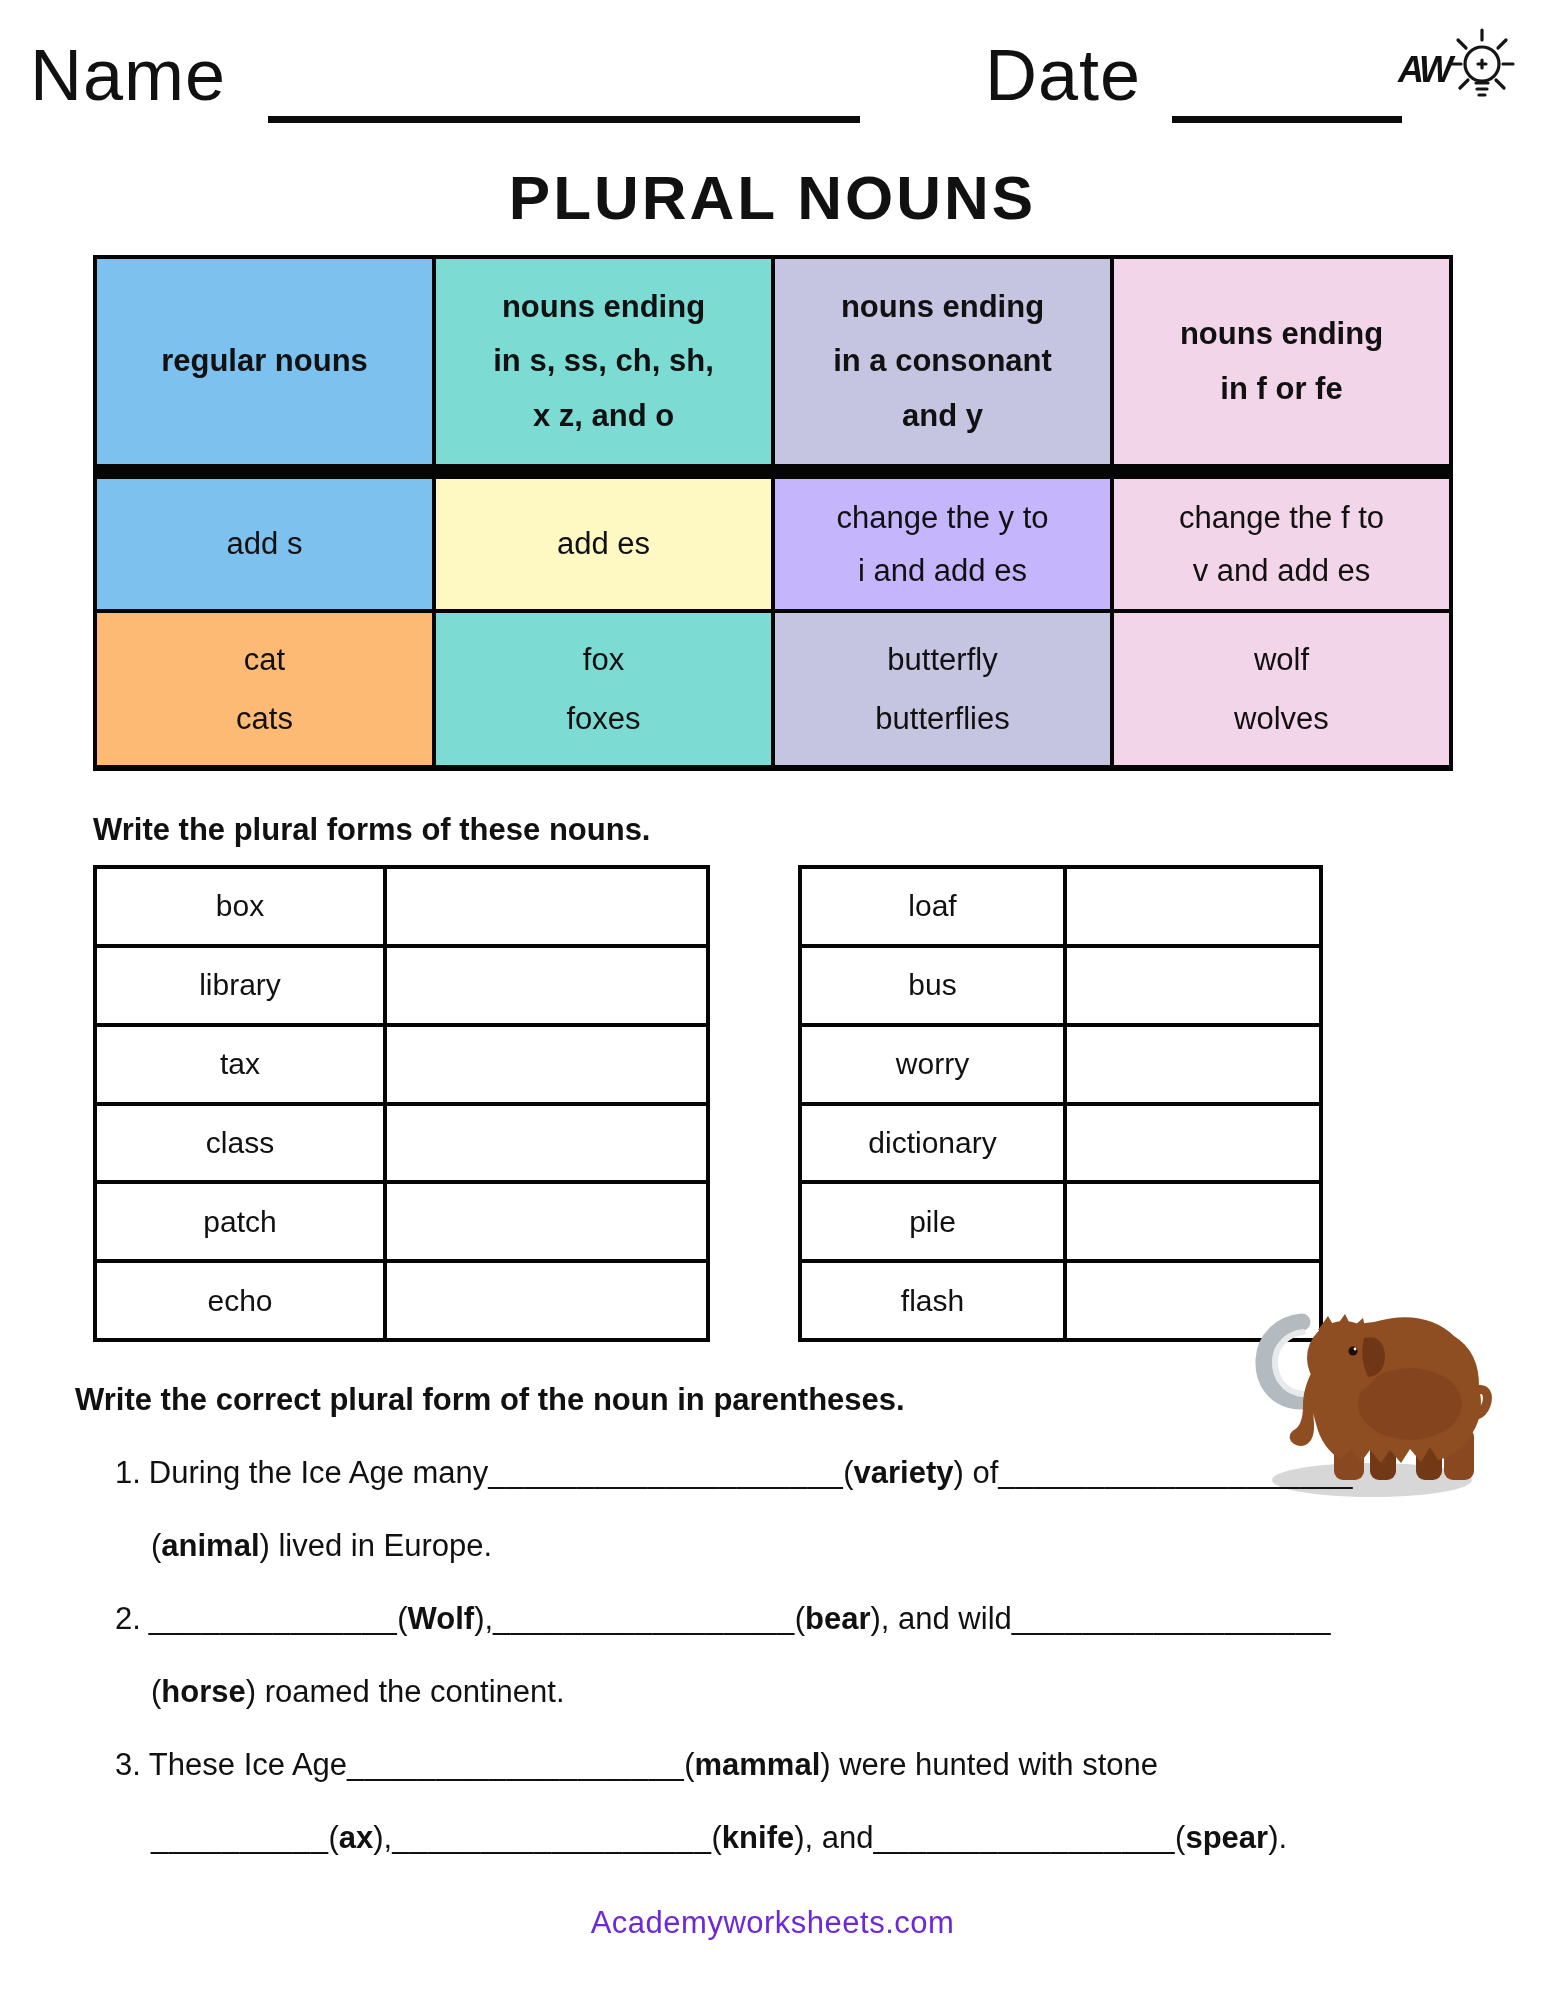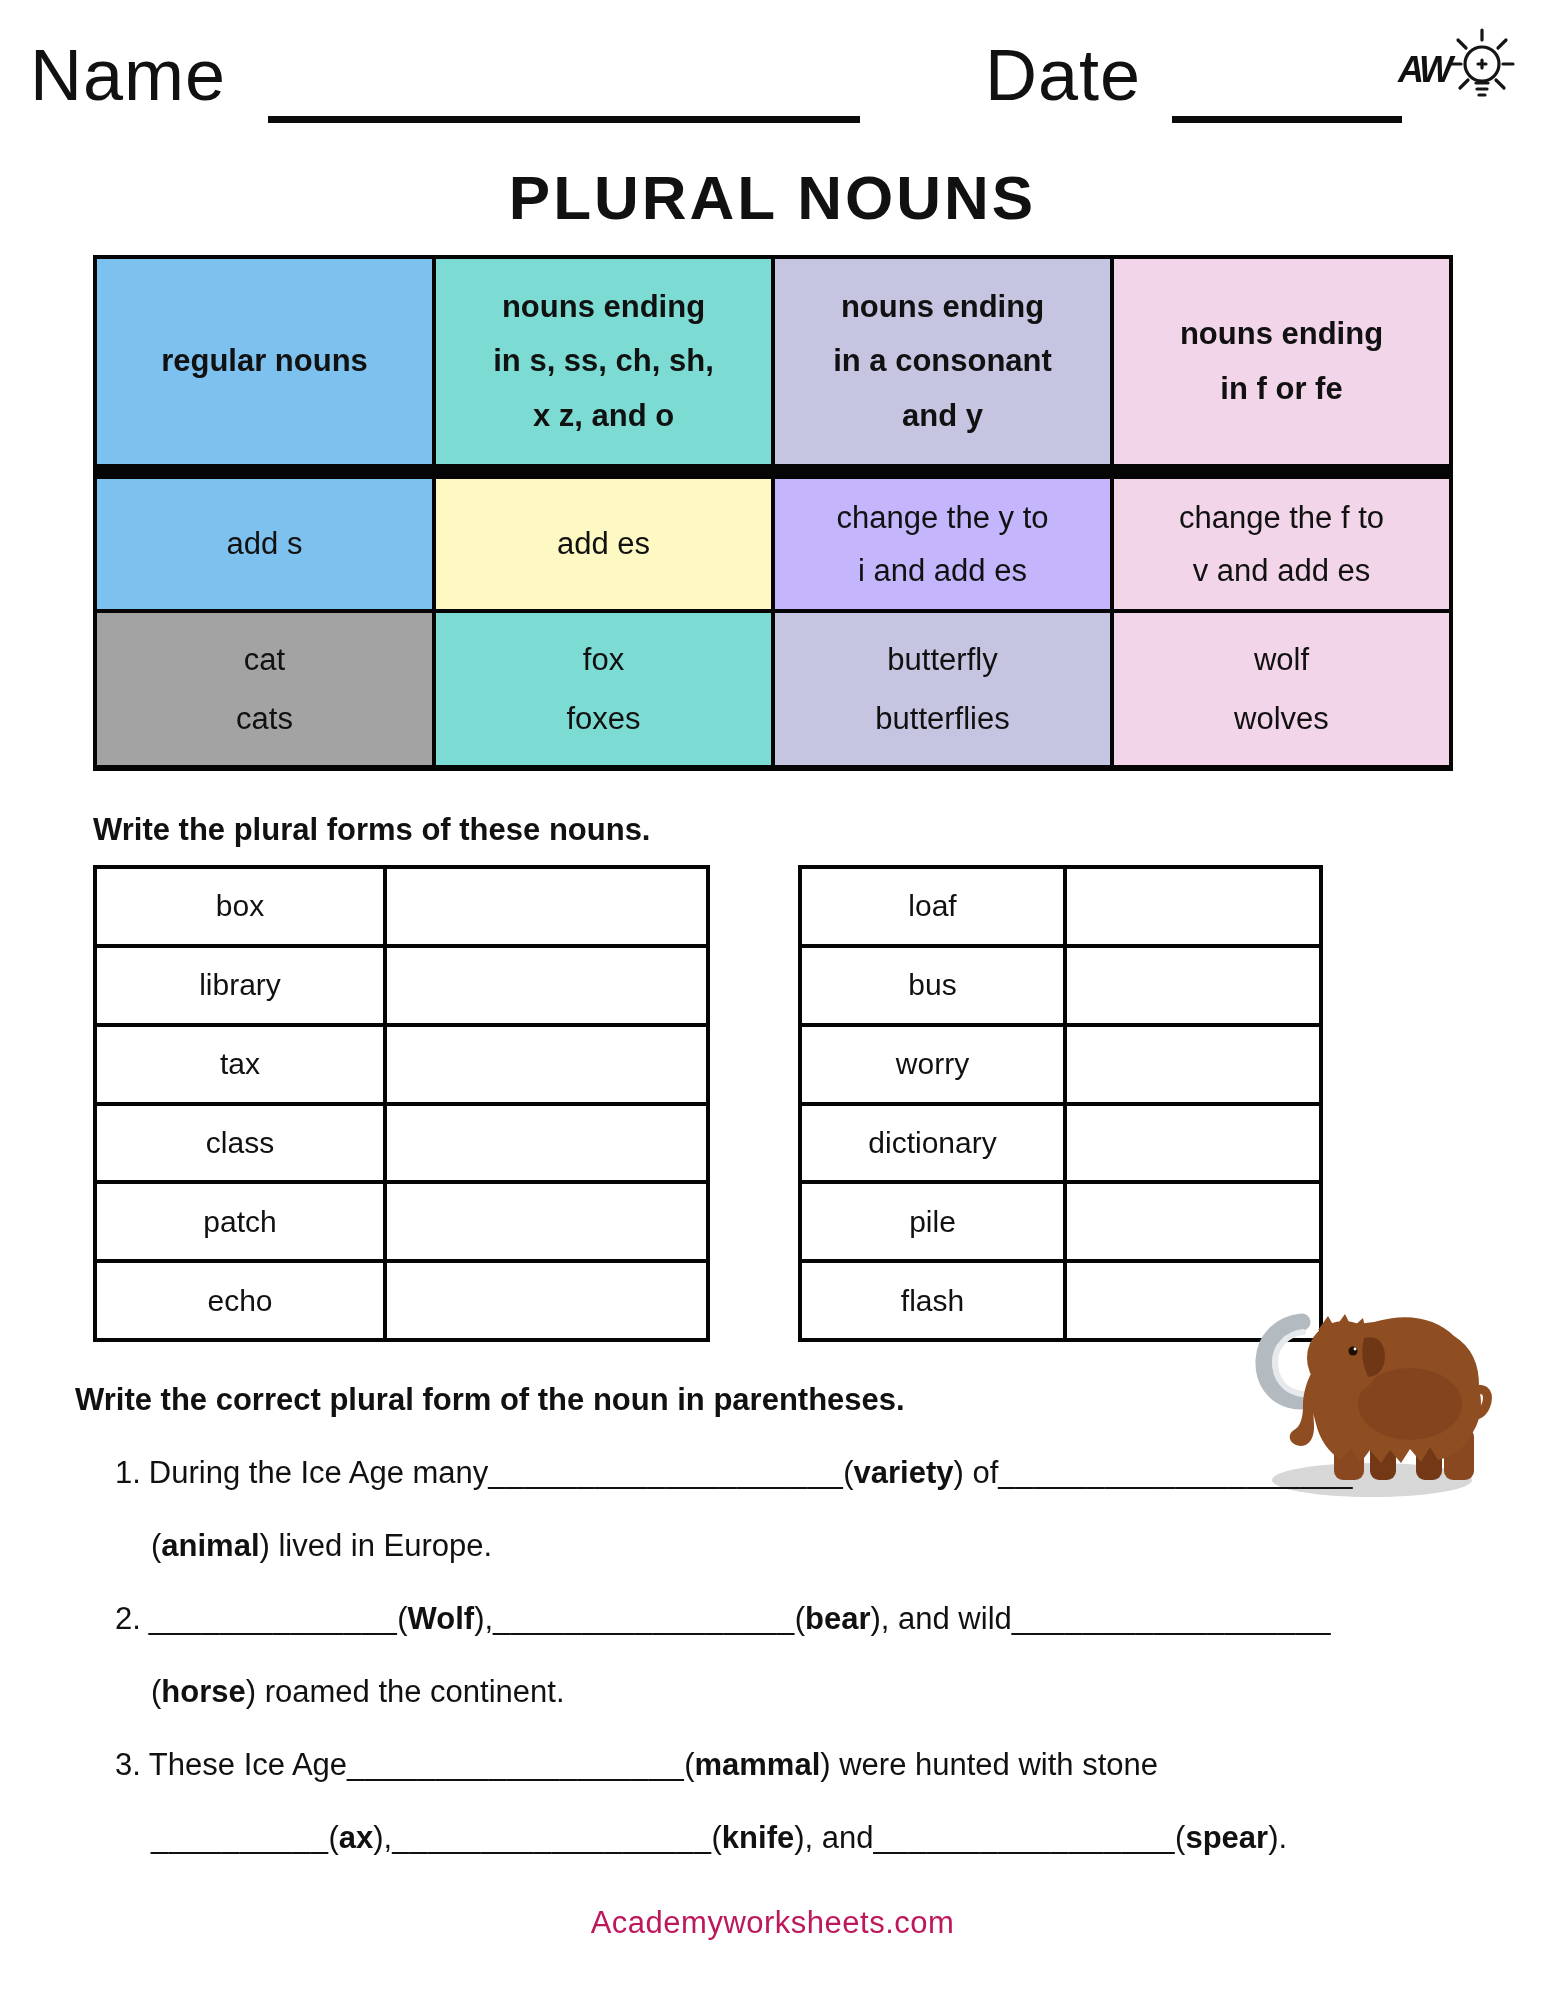--- a/index.html
+++ b/index.html
@@ -42,21 +42,21 @@
   .sentences{position:absolute;left:115px;top:1424px;width:1390px;font-size:31px;z-index:3;}
   .sline{height:73px;display:flex;align-items:flex-end;white-space:nowrap;padding-bottom:6px;box-sizing:border-box;}
   .sline.indent{padding-left:36px;}
   .snum{margin-right:8px;}
   .bold{font-weight:700;}
   .blankline{letter-spacing:0.5px;}
 
   .mammoth{position:absolute;left:1222px;top:1292px;width:275px;height:215px;z-index:2;}
 
   .footer{position:absolute;left:0;right:0;top:1905px;text-align:center;font-size:31px;
-          font-weight:400;color:#be185d;letter-spacing:0.5px;}
+          font-weight:400;color:#6d28d9;letter-spacing:0.5px;}
 </style>
 </head>
 <body>
 
 <div class="page">
 
   <div class="name-label">Name</div>
   <div class="name-line"></div>
   <div class="date-label">Date</div>
   <div class="date-line"></div>
@@ -98,21 +98,21 @@
 
     <div class="rdivider"></div>
 
     <div class="rcell rule" style="background: rgb(125, 193, 238);">add s</div>
     <div class="rcell rule" style="background: #fef9c3;">add es</div>
     <div class="rcell rule" style="background: #c4b5fd;">change the y to
 i and add es</div>
     <div class="rcell rule" style="background: rgb(243, 213, 233);">change the f to
 v and add es</div>
 
-    <div class="rcell example" style="background: #a3a3a3;">
+    <div class="rcell example" style="background: #fdba74;">
       <div>cat</div>
       <div>cats</div>
     </div>
     <div class="rcell example" style="background: rgb(124, 220, 211);">
       <div>fox</div>
       <div>foxes</div>
     </div>
     <div class="rcell example" style="background: rgb(197, 196, 225);">
       <div>butterfly</div>
       <div>butterflies</div>

